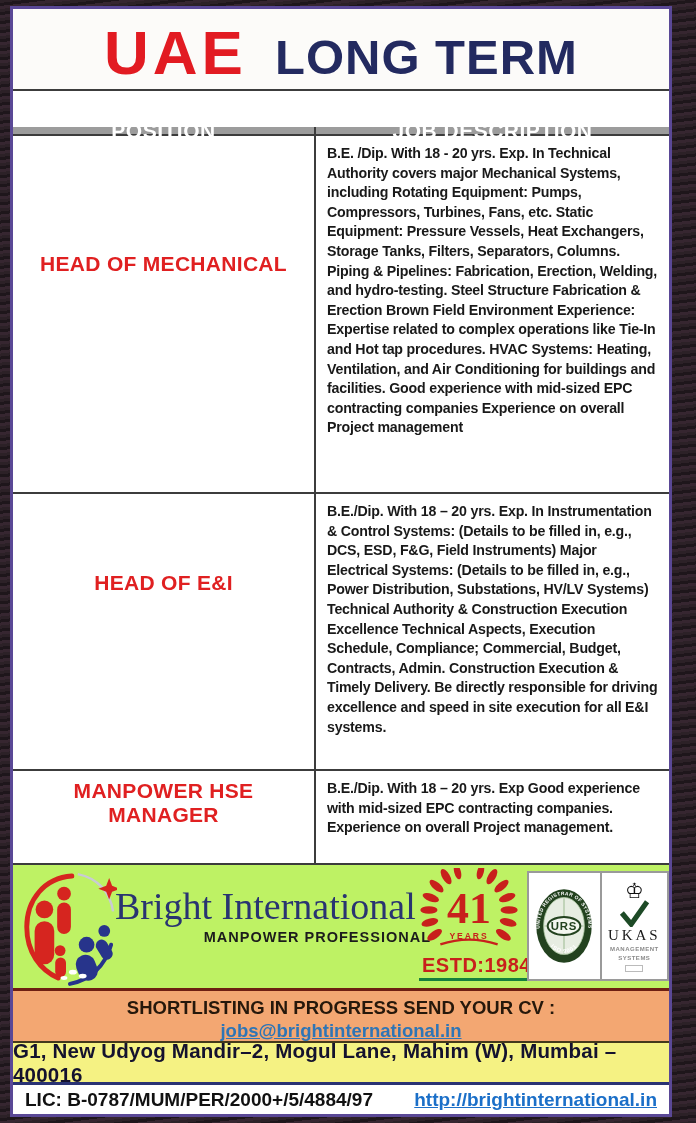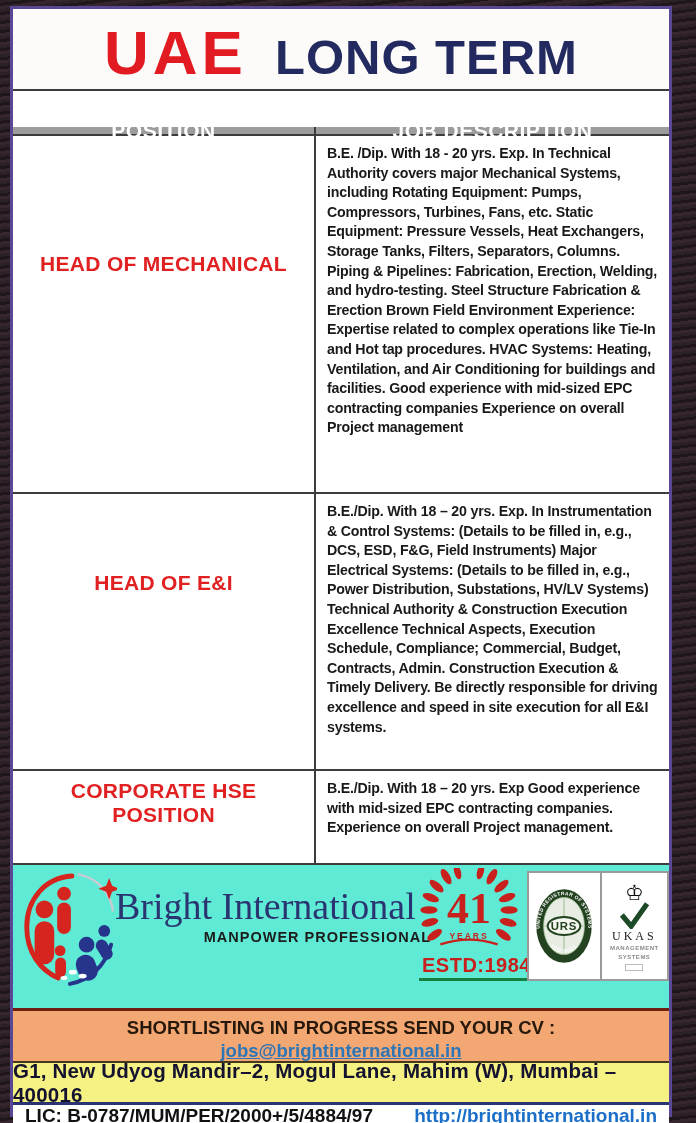--- a/index.html
+++ b/index.html
@@ -21,32 +21,32 @@
   .jobs-table{flex:none;display:grid;grid-template-columns:303px 1fr;grid-template-rows:45px 358px 277px 92px;border-top:2px solid #3C3C3C;border-bottom:2px solid #3C3C3C;background:#fff;}
   .th{background:#9C9C9C;color:#FFFFFF;font-size:21px;font-weight:bold;letter-spacing:.5px;display:flex;align-items:center;justify-content:center;border-bottom:2px solid #3C3C3C;margin-top:36px;}
   .col-div{border-right:2px solid #3C3C3C;}
   .cell-position{display:flex;align-items:center;justify-content:center;text-align:center;color:#E02021;font-weight:bold;font-size:21px;letter-spacing:.3px;border-right:2px solid #3C3C3C;border-bottom:2px solid #3C3C3C;box-sizing:border-box;}
   .bias-up-lg{padding-bottom:100px;}
   .bias-up-md{padding-bottom:98px;}
   .pos-top{align-items:flex-start;padding:8px 42px 0 42px;}
   .cell-desc{border-bottom:2px solid #3C3C3C;box-sizing:border-box;padding:8px 10px 2px 11px;font-size:14.2px;line-height:19.6px;font-weight:bold;color:#191919;letter-spacing:-.2px;overflow:hidden;background:#fff;}
   .last-row{border-bottom:none;}
   
-  .logo-strip{flex:none;height:143px;position:relative;background:#5eead4;}
+  .logo-strip{flex:none;height:123px;position:relative;background:#bef264;}
   .brand-logo{position:absolute;left:2px;top:1px;}
   .brand-text{position:absolute;left:102px;top:20px;width:320px;}
   .brand-name{font-family:"Liberation Serif",serif;font-size:38px;color:#293471;line-height:42px;white-space:nowrap;}
   .brand-tagline{font-size:14.5px;font-weight:bold;color:#1C1C1C;letter-spacing:1px;text-align:right;margin-top:2px;padding-right:4px;}
   .laurel-badge{position:absolute;left:406px;top:3px;width:106px;text-align:left;}
   .estd{display:inline-block;font-size:20px;font-weight:bold;color:#C8201C;border-bottom:3px solid #15803d;padding:0 3px 1px;margin-top:-2px;letter-spacing:.5px;}
   .certs-box{position:absolute;left:514px;top:6px;width:142px;height:110px;border:2px solid #9A9A9A;background:#fff;box-sizing:border-box;display:flex;}
   .urs-pane{flex:1.08;border-right:2px solid #9A9A9A;display:flex;align-items:center;justify-content:center;}
   .ukas-pane{flex:1;display:flex;flex-direction:column;align-items:center;justify-content:center;line-height:1;}
   .crown{font-size:21px;color:#111;margin-bottom:-2px;}
-  .ukas-name{font-family:"Liberation Serif",serif;font-size:12px;letter-spacing:3px;color:#1A1A1A;margin-top:1px;}
+  .ukas-name{font-family:"Liberation Serif",serif;font-size:15px;letter-spacing:3px;color:#1A1A1A;margin-top:1px;}
   .ukas-sub{font-size:6px;color:#8A8A8A;letter-spacing:.5px;margin-top:3px;font-weight:bold;}
   .ukas-numbar{width:16px;height:5px;border:1px solid #BBB;margin-top:4px;}
   
   .contact-bar{flex:none;height:53px;background:#F3A772;border-top:3px solid #6E1F12;box-sizing:border-box;text-align:center;color:#26180B;font-weight:bold;font-size:18.5px;line-height:23px;padding-top:5px;}
   .email-link{color:#2E75B6;text-decoration:underline;}
   .address-bar{flex:none;height:41px;background:#F5F283;border-top:2px solid #44391B;box-sizing:border-box;display:flex;align-items:center;justify-content:center;font-size:20.5px;font-weight:bold;color:#14122E;letter-spacing:.2px;}
   .license-bar{flex:1;background:#FFFFFF;border-top:3px solid #2A3374;display:flex;align-items:center;justify-content:space-between;padding:0 12px;font-size:19px;font-weight:bold;color:#111;}
   .website-link{color:#1B6FC8;text-decoration:underline;}
 </style>
 </head>
@@ -62,21 +62,21 @@
   <div class="jobs-table">
     <div class="th col-div">POSITION</div>
     <div class="th">JOB DESCRIPTION</div>
 
     <div class="cell-position bias-up-lg">HEAD OF MECHANICAL</div>
     <div class="cell-desc">B.E. /Dip. With 18 - 20 yrs. Exp. In Technical Authority covers major Mechanical Systems, including Rotating Equipment: Pumps, Compressors, Turbines, Fans, etc. Static Equipment: Pressure Vessels, Heat Exchangers, Storage Tanks, Filters, Separators, Columns. Piping &amp; Pipelines: Fabrication, Erection, Welding, and hydro-testing. Steel Structure Fabrication &amp; Erection Brown Field Environment Experience: Expertise related to complex operations like Tie-In and Hot tap procedures. HVAC Systems: Heating, Ventilation, and Air Conditioning for buildings and facilities. Good experience with mid-sized EPC contracting companies Experience on overall Project management</div>
 
     <div class="cell-position bias-up-md">HEAD OF E&amp;I</div>
     <div class="cell-desc">B.E./Dip. With 18 – 20 yrs. Exp. In Instrumentation &amp; Control Systems: (Details to be filled in, e.g., DCS, ESD, F&amp;G, Field Instruments) Major Electrical Systems: (Details to be filled in, e.g., Power Distribution, Substations, HV/LV Systems) Technical Authority &amp; Construction Execution Excellence Technical Aspects, Execution Schedule, Compliance; Commercial, Budget, Contracts, Admin. Construction Execution &amp; Timely Delivery. Be directly responsible for driving excellence and speed in site execution for all E&amp;I systems.</div>
 
-    <div class="cell-position pos-top last-row">CORPORATE HSE POSITION</div>
+    <div class="cell-position pos-top last-row">MANPOWER HSE MANAGER</div>
     <div class="cell-desc last-row">B.E./Dip. With 18 – 20 yrs. Exp Good experience with mid-sized EPC contracting companies. Experience on overall Project management.</div>
   </div>
 
   <div class="logo-strip">
 
     <svg class="brand-logo" width="102" height="128" viewBox="0 0 104 130">
       <path d="M58 10 C 30 12 12 34 12 62 C 12 88 26 106 44 114" stroke="#D6251F" stroke-width="5" fill="none" stroke-linecap="round"></path>
       <path d="M64 8 C 84 12 97 26 100 46" stroke="#C9CBD4" stroke-width="2.5" fill="none"></path>
       <path d="M98 80 C 92 102 76 116 56 120" stroke="#27348B" stroke-width="4" fill="none" stroke-linecap="round"></path>
       <circle cx="30" cy="44" r="9" fill="#D6251F"></circle>

